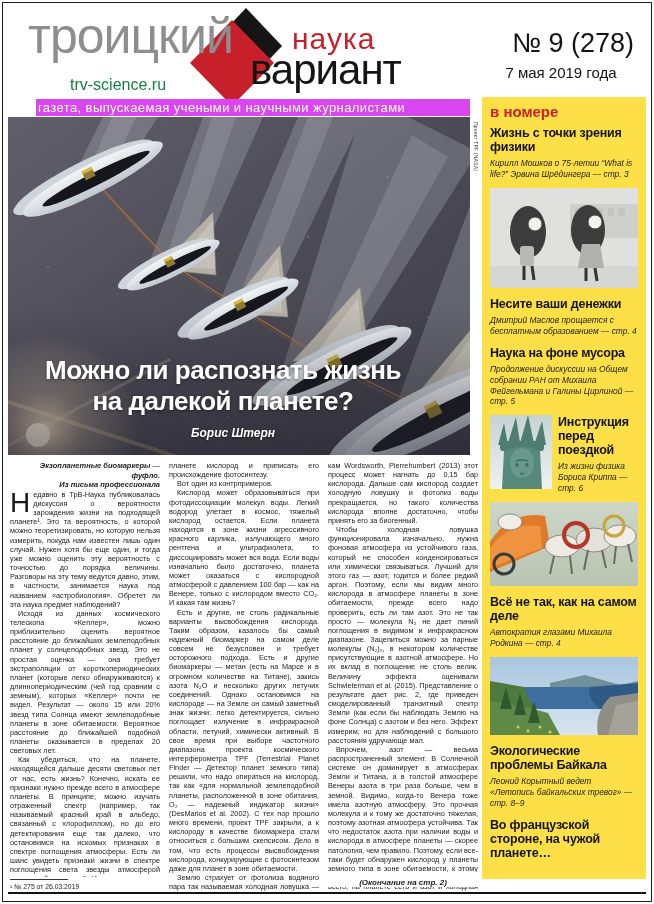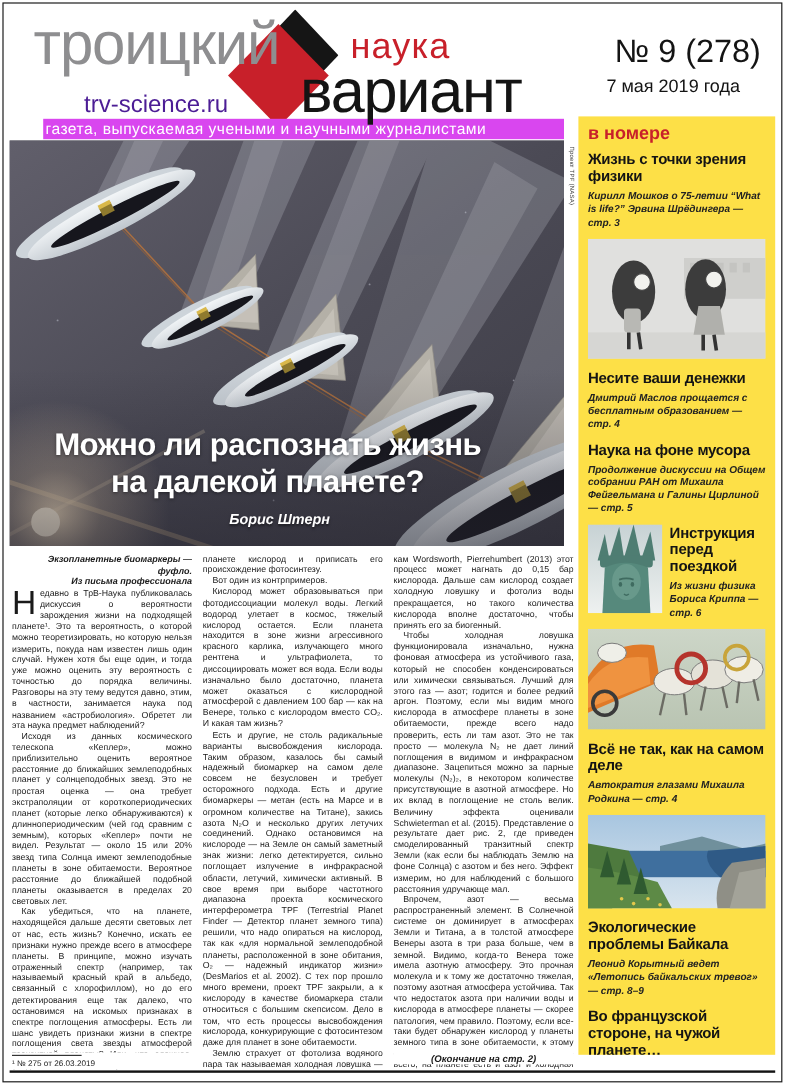--- a/index.html
+++ b/index.html
@@ -2,24 +2,24 @@
 <html><head>
 <meta charset="utf-8">
 <style>
   html,body{margin:0;padding:0;background:#fff;}
   body{font-family:"Liberation Sans","DejaVu Sans",sans-serif;}
   .page{position:relative;width:654px;height:904px;background:#fff;overflow:hidden;}
   .frame{position:absolute;inset:2px;border:1.5px solid #1d1d1d;pointer-events:none;z-index:50;}
 
   
   .wordmark1{position:absolute;left:28px;top:7px;font-size:50px;color:#8e8e90;letter-spacing:-1px;z-index:6;}
-  .siteurl{position:absolute;left:70px;top:76px;font-size:20px;color:#4c1d95;z-index:6;}
+  .siteurl{position:absolute;left:70px;top:76px;font-size:16px;color:#15803d;z-index:6;}
   .logo-svg{position:absolute;left:186px;top:8px;z-index:4;}
   .nauka{position:absolute;left:292px;top:22px;font-size:30px;color:#c8202a;letter-spacing:1px;z-index:6;}
-  .wordmark2{position:absolute;left:250px;top:46px;font-size:51px;color:#141414;letter-spacing:-1px;z-index:6;}
+  .wordmark2{position:absolute;left:250px;top:46px;font-size:42px;color:#141414;letter-spacing:-1px;z-index:6;}
   .issue-no{position:absolute;left:500px;top:28px;width:146px;text-align:center;font-size:27px;color:#141414;}
   .issue-date{position:absolute;left:488px;top:64px;width:146px;text-align:center;font-size:15px;color:#141414;}
   .tagline{position:absolute;left:36px;top:99px;width:432px;height:17px;background:#d946ef;color:#fff;
            font-size:13px;line-height:17px;padding-left:2px;letter-spacing:.4px;z-index:5;}
 
   
   .hero{position:absolute;left:8px;top:117px;width:462px;height:338px;overflow:hidden;background:#4a4954;}
   .hero-credit{position:absolute;left:469px;top:122px;width:10px;height:70px;writing-mode:vertical-rl;
                font-size:5px;color:#333;letter-spacing:.2px;}
   .hero-text{position:absolute;left:0;top:238px;width:430px;text-align:center;color:#fff;z-index:3;}
@@ -44,21 +44,21 @@
   .contwrap{position:absolute;left:0;bottom:4px;width:100%;background:#fff;text-align:center;
             font-style:italic;font-weight:700;font-size:8px;padding-top:6px;}
 
   .bottom-rule{position:absolute;left:8px;right:8px;top:892px;border-top:2px solid #131313;}
 
   
   .sidebar{position:absolute;left:482px;top:97px;width:164px;height:782px;background:#fde047;
            padding:4px 8px 24px;box-sizing:border-box;overflow:hidden;}
   .sb-header{font-size:15px;font-weight:700;color:#c8202a;margin:2px 0 6px;}
   .sb-title{font-size:12.5px;font-weight:700;color:#141414;line-height:1.12;letter-spacing:-.2px;margin:9px 0 4px;}
-  .sb-sub{font-size:8.4px;font-weight:700;font-style:italic;color:#222;line-height:1.3;}
+  .sb-sub{font-size:8.4px;font-weight:400;font-style:italic;color:#222;line-height:1.3;}
   .sb-thumb{display:block;width:100%;margin-top:8px;}
   .sb-row{display:flex;gap:6px;margin-top:8px;align-items:flex-start;}
   .sb-row .grow{flex:1;min-width:0;}
   .sb-row .sb-title{margin-top:0;}
 </style>
 </head>
 <body>
 
 <div class="page">
   <div class="frame"></div>

